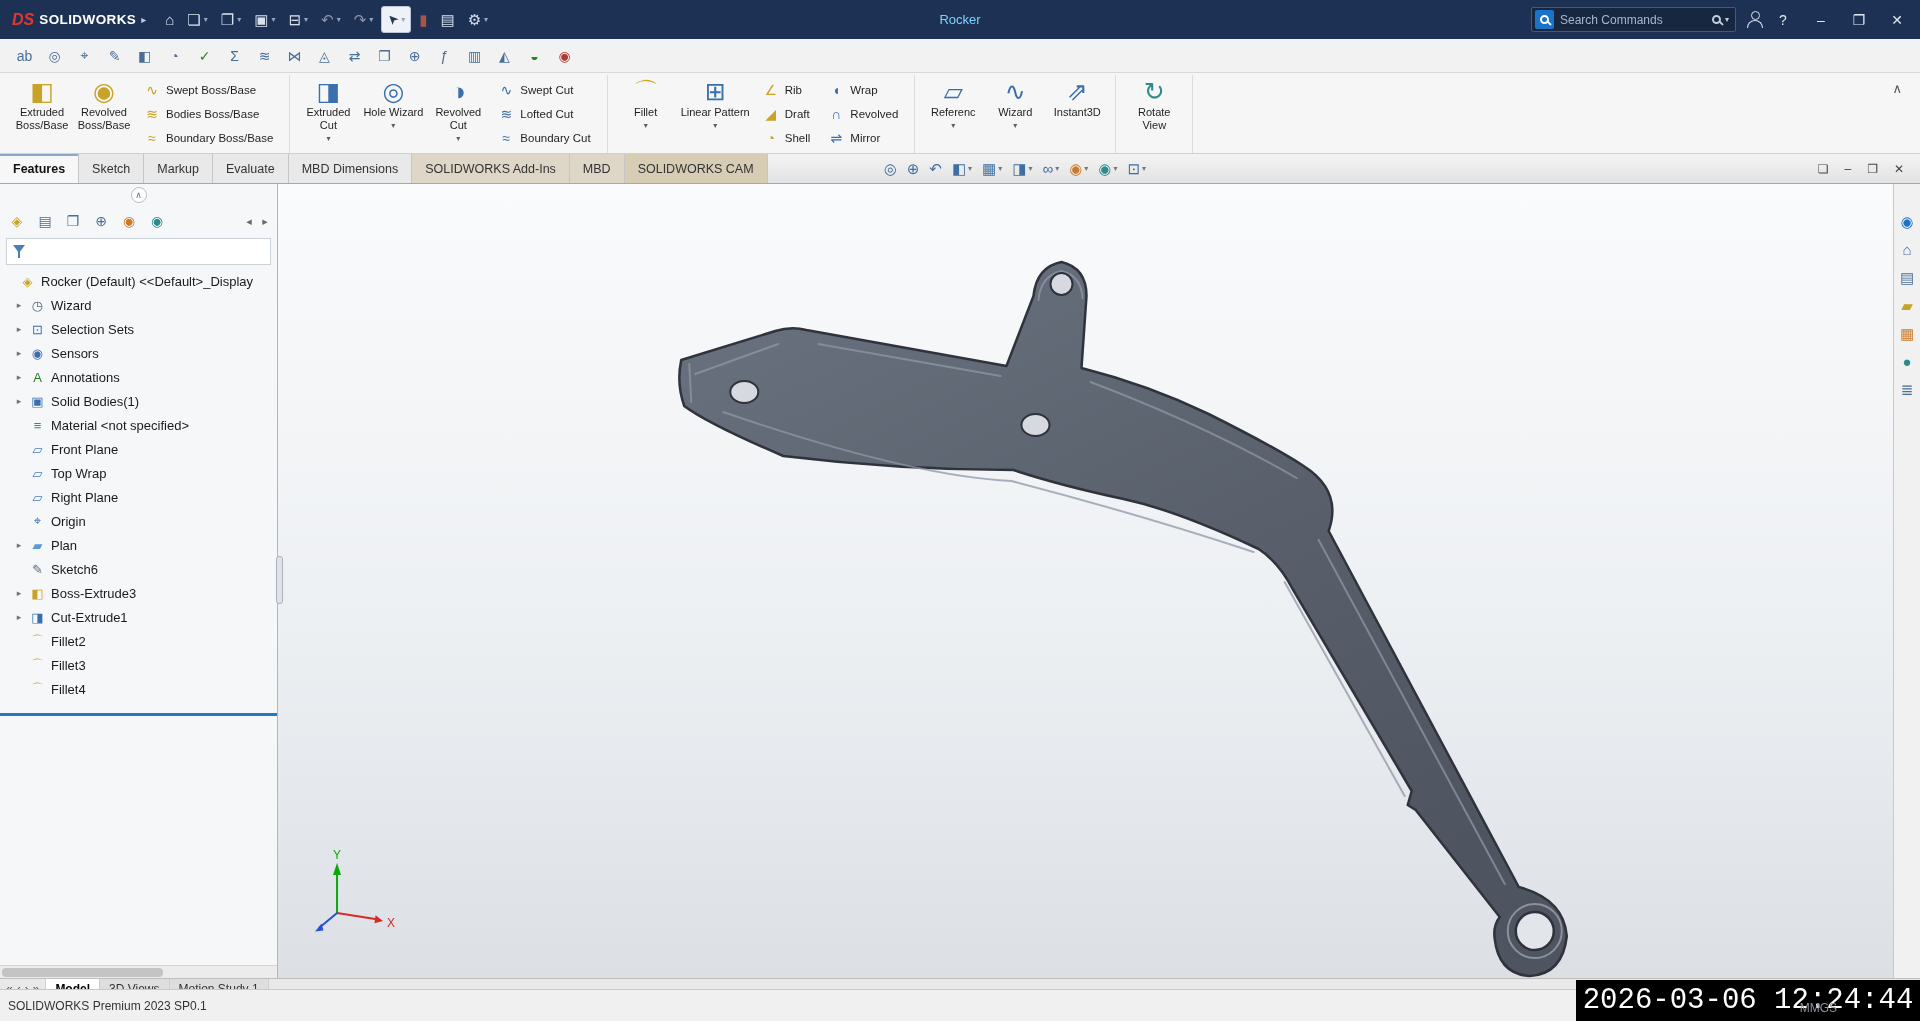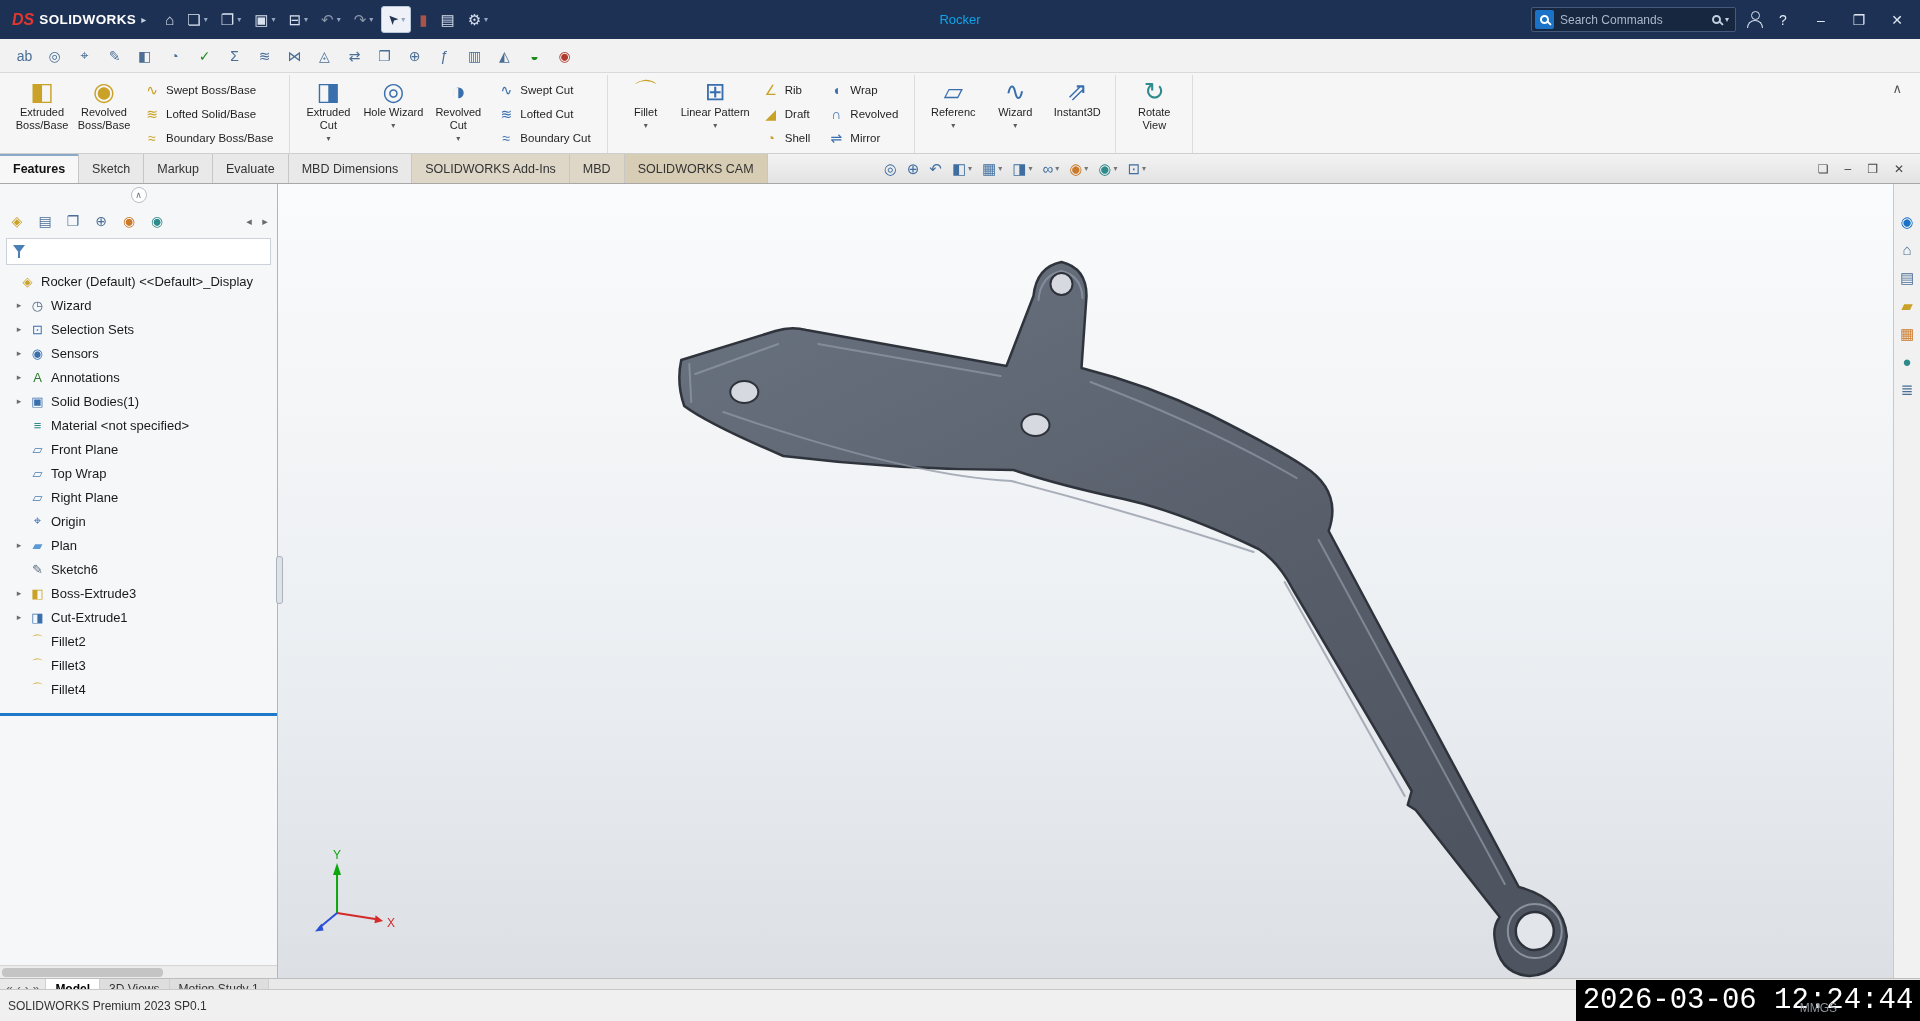--- a/index.html
+++ b/index.html
@@ -11,21 +11,21 @@
   .logo { display:flex; align-items:center; gap:5px; padding:0 10px 0 12px; }
   .logo-mark { color:#e2372f; font-weight:bold; font-style:italic; font-size:16px; }
   .logo-text { font-weight:bold; font-size:13.5px; letter-spacing:.4px; color:#fff; }
   .logo-arrow { font-size:10px; color:#c2cddd; }
   .tb-icons { display:flex; align-items:center; gap:3px; margin-left:4px; }
   .tb-icon { height:27px; padding:0 5px; display:flex; align-items:center; gap:3px; border-radius:3px; font-size:15px; color:#d7e0ee; cursor:default; }
   .tb-icon .caret { font-size:8px; color:#93a4bf; }
   .tb-icon.boxed { background:#eef2f8; color:#23354f; border:1px solid #b9c5d8; }
   .tb-icon.boxed .glyph { color:#23354f; }
   [data-name="select-icon"] .glyph { display:inline-block; transform:rotate(-135deg); font-size:13px; }
-  .title-center { position:absolute; left:0; right:0; top:0; height:39px; display:flex; align-items:center; justify-content:center; font-size:13px; color:#0ea5e9; pointer-events:none; }
+  .title-center { position:absolute; left:0; right:0; top:0; height:39px; display:flex; align-items:center; justify-content:center; font-size:13px; color:#7dd3fc; pointer-events:none; }
   .tb-right { margin-left:auto; display:flex; align-items:center; gap:10px; padding-right:4px; z-index:2; }
   .search-box { width:205px; height:25px; background:#16273f; border:1px solid #45597d; border-radius:2px; display:flex; align-items:center; gap:6px; padding:0 6px 0 3px; }
   .search-scope { width:19px; height:19px; background:#1a73c8; border-radius:2px; display:flex; align-items:center; justify-content:center; color:#fff; }
   .search-ph { flex:1; font-size:12px; color:#a9b6cc; white-space:nowrap; overflow:hidden; }
   .search-right { display:flex; align-items:center; gap:4px; color:#c3cede; }
   .css-mag { display:inline-block; width:9px; height:9px; border:2px solid currentColor; border-radius:50%; position:relative; }
   .css-mag::after { content:''; position:absolute; width:6px; height:2px; background:currentColor; transform:rotate(45deg); right:-5px; bottom:-2px; border-radius:1px; }
   .win-icons { display:flex; align-items:center; }
   .win-icon { width:38px; height:39px; display:flex; align-items:center; justify-content:center; font-size:14px; color:#dfe7f2; }
   [data-name="user-account-icon"] { position:relative; width:18px; height:17px; }
@@ -280,21 +280,21 @@
 
         <div class="stack" data-name="ribbon-stack">
               <div style="display:flex;flex-direction:column;gap:2px">
 
               <div class="stack-btn" data-name="swept-boss-base-button">
                     <span class="stack-icon" data-name="feature-icon" style="color: rgb(201, 162, 39);">∿</span>
                     <span>Swept Boss/Base</span>
                   </div>
               <div class="stack-btn" data-name="lofted-boss-base-button">
                     <span class="stack-icon" data-name="feature-icon" style="color: rgb(201, 162, 39);">≋</span>
-                    <span>Lofted Solid/Base</span>
+                    <span>Bodies Boss/Base</span>
                   </div>
               <div class="stack-btn" data-name="boundary-boss-base-button">
                     <span class="stack-icon" data-name="feature-icon" style="color: rgb(201, 162, 39);">≈</span>
                     <span>Boundary Boss/Base</span>
                   </div>
             </div>
             </div>
         </div>
       </div>
       <div class="group" data-name="ribbon-group">

